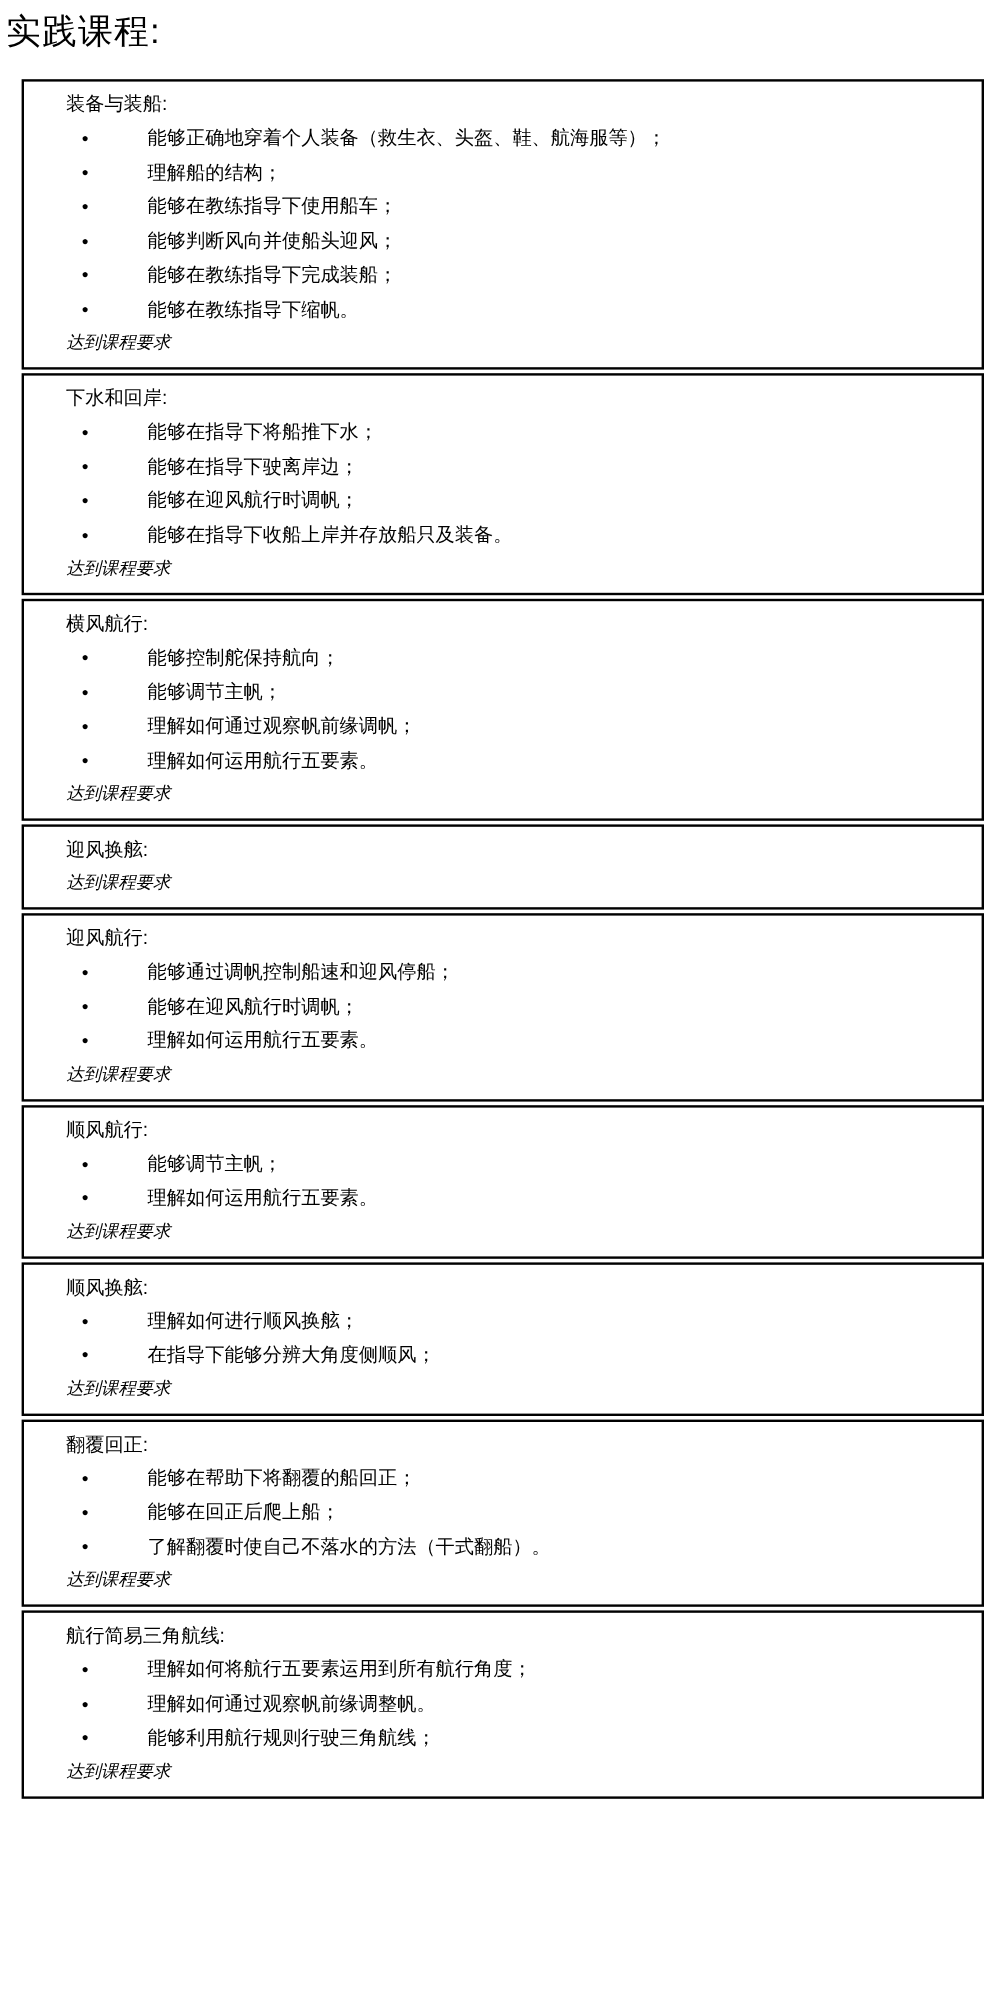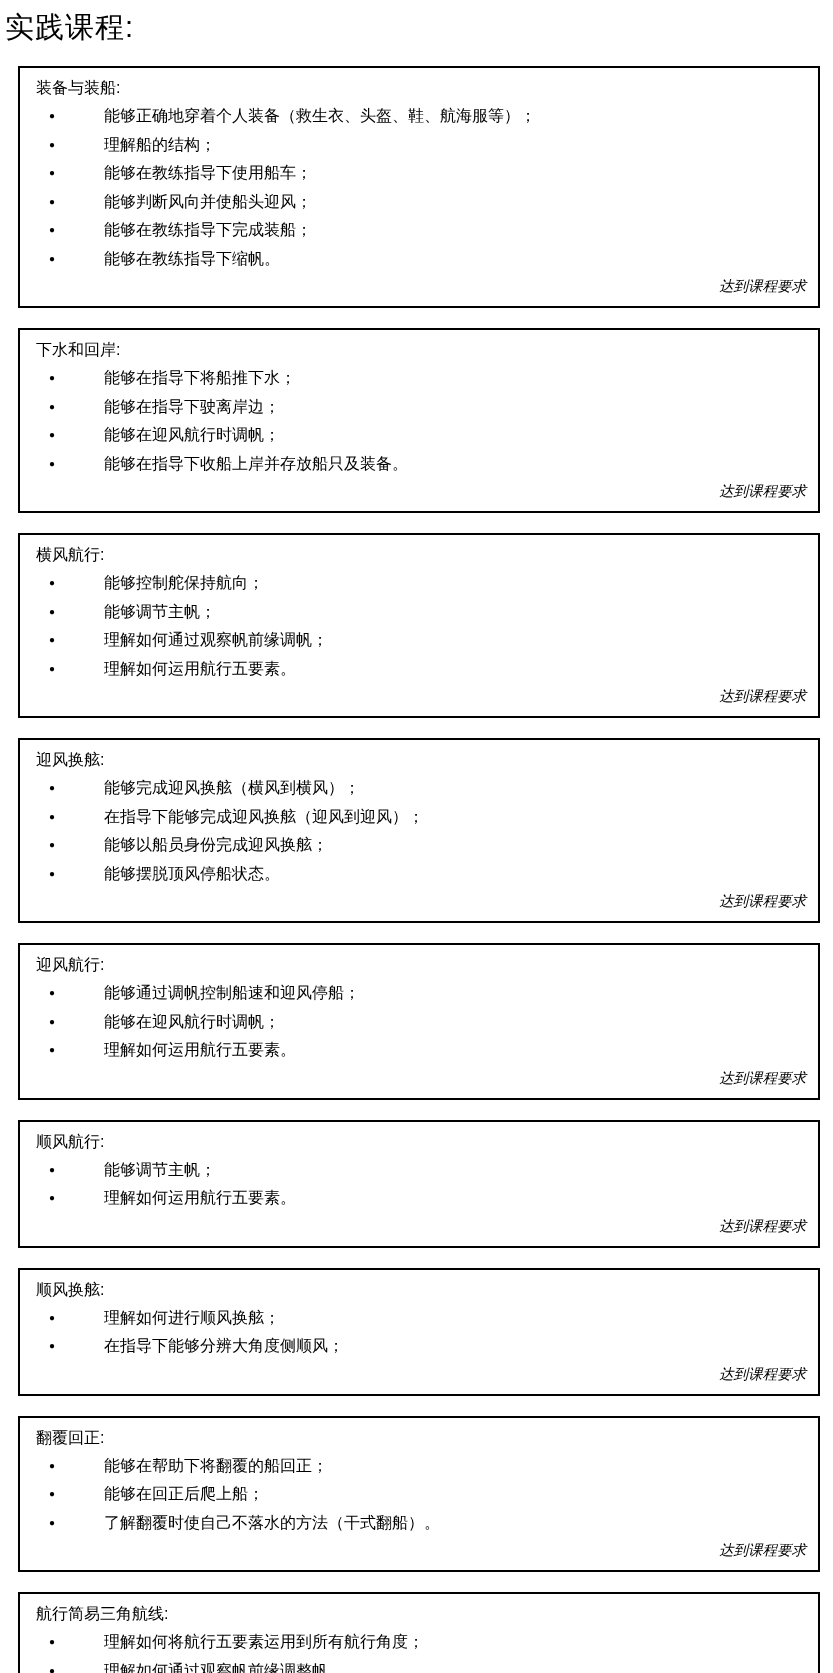--- a/index.html
+++ b/index.html
@@ -29,22 +29,22 @@
     letter-spacing:1px;
   }
   .sections{
     margin-left:18px;
     width:802px;
     box-sizing:border-box;
   }
   .course-box{
     box-sizing:border-box;
     border:2px solid var(--border);
-    margin-bottom:20px;
-    padding:5px 10px 7px 16px;
+    margin-bottom:3px;
+    padding:5px 10px 7px 35px;
     background:var(--paper);
   }
   .sec-title{
     font-size:16px;
     font-weight:400;
     line-height:29px;
   }
   .sec-title.bold{
     font-weight:400;
   }
@@ -63,21 +63,21 @@
     position:absolute;
     left:13px;
     top:0;
     font-size:10px;
     line-height:28.5px;
   }
   li.bullet-item .marker::before{
     content:"●";
   }
   .status{
-    text-align:right;
+    text-align:left;
     font-style:italic;
     font-size:14.5px;
     line-height:26px;
     padding-right:2px;
     font-family:"Liberation Sans","DejaVu Sans",sans-serif;
   }
 </style>
 </head>
 <body>
 
@@ -167,41 +167,20 @@
   <li class="bullet-item">
     <span class="marker"></span>
     <span class="bullet-text">理解如何运用航行五要素。</span>
   </li>
 </ul>
     <div class="status">达到课程要求</div>
   </section>
 
   <section class="course-box">
     <div class="sec-title bold">迎风换舷:</div>
-    <ul class="bullets">
-  <li class="bullet-item">
-    <span class="marker"></span>
-    <span class="bullet-text">能够完成迎风换舷（横风到横风）；</span>
-  </li>
-
-  <li class="bullet-item">
-    <span class="marker"></span>
-    <span class="bullet-text">在指导下能够完成迎风换舷（迎风到迎风）；</span>
-  </li>
-
-  <li class="bullet-item">
-    <span class="marker"></span>
-    <span class="bullet-text">能够以船员身份完成迎风换舷；</span>
-  </li>
-
-  <li class="bullet-item">
-    <span class="marker"></span>
-    <span class="bullet-text">能够摆脱顶风停船状态。</span>
-  </li>
-</ul>
     <div class="status">达到课程要求</div>
   </section>
 
   <section class="course-box">
     <div class="sec-title bold">迎风航行:</div>
     <ul class="bullets">
   <li class="bullet-item">
     <span class="marker"></span>
     <span class="bullet-text">能够通过调帆控制船速和迎风停船；</span>
   </li>

